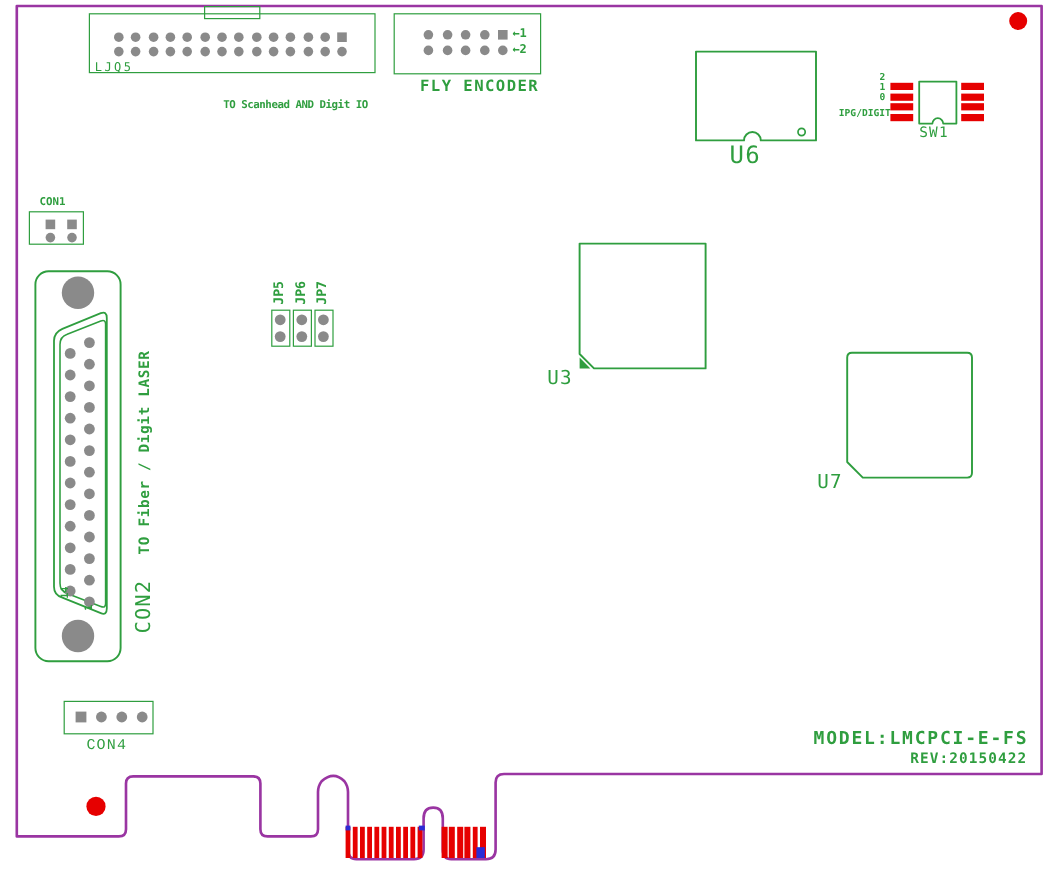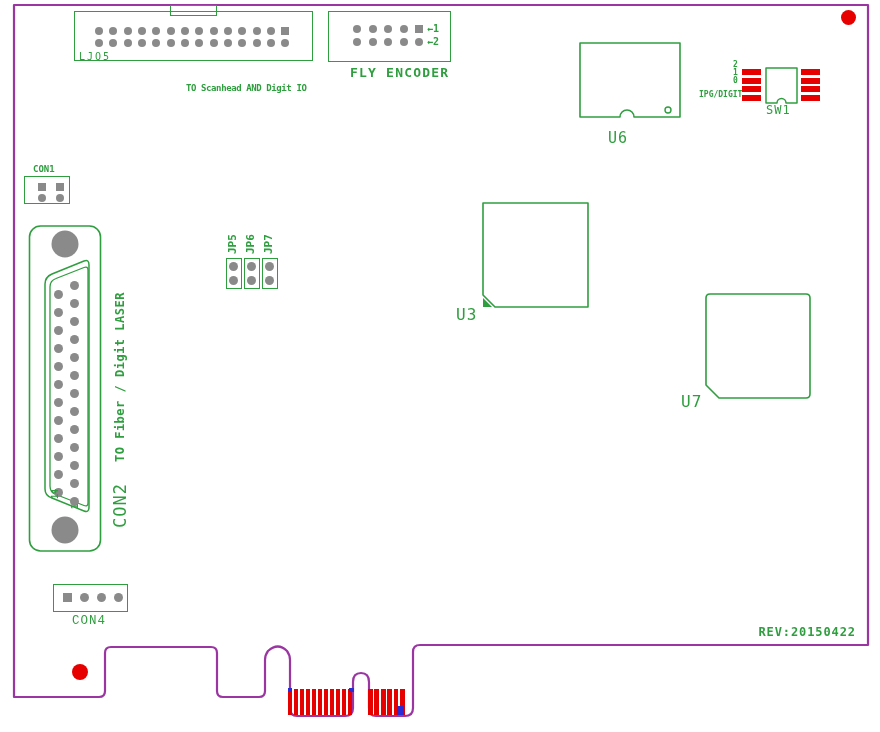--- a/index.html
+++ b/index.html
@@ -167,21 +167,21 @@
     </div>
   <div class="pinrow vert" style="left:247px;top:261.5px;--s:9px;--g:5px;">
       <span class="pin"></span>
       <span class="pin"></span>
     </div>
   <div class="pinrow vert" style="left:265px;top:261.5px;--s:9px;--g:5px;">
       <span class="pin"></span>
       <span class="pin"></span>
     </div>
 
-  <div class="lbl" style="left:608px;top:119px;font-size:15px;letter-spacing:1px;margin-top:12px;">U6</div>
+  <div class="lbl" style="left:608px;top:119px;font-size:20px;letter-spacing:1px;">U6</div>
   <div class="lbl" style="left:456px;top:307px;font-size:16px;letter-spacing:1px;text-align:center;">U3</div>
   <div class="lbl" style="left:681px;top:394px;font-size:16px;letter-spacing:1px;">U7</div>
 
   <div class="digitcol" style="left:733px;top:61px;">
     <span>2</span>
     <span>1</span>
     <span>0</span>
   </div>
   <div class="lbl bold" style="left:699px;top:91px;font-size:8px;">IPG/DIGIT</div>
   <div class="pinrow swcol" style="left:742px;top:69px;">
@@ -200,20 +200,21 @@
 
   <div class="gbox" style="left:53px;top:584px;width:75px;height:28px;"></div>
   <div class="pinrow" style="left:63px;top:593px;--s:9px;--g:8px;">
       <span class="pin sq"></span>
       <span class="pin"></span>
       <span class="pin"></span>
       <span class="pin"></span>
     </div>
   <div class="lbl" style="left:72px;top:615px;font-size:12.5px;letter-spacing:1px;font-family:Liberation Mono, monospace;">CON4</div>
 
+  <div class="lbl bold" style="right:23px;top:608px;font-size:15px;letter-spacing:1.5px;">MODEL:LMCPCI-E-FS</div>
   <div class="lbl bold" style="right:24px;top:626px;font-size:12px;letter-spacing:0.9px;">REV:20150422</div>
 
   <div class="dot" style="left:841px;top:10px;width:15px;height:15px;"></div>
   <div class="dot" style="left:72px;top:664px;width:16px;height:16px;"></div>
 
   <div class="pinrow fingers" style="left:288px;top:689px;--fw:4.4px;">
       <span class="pin"></span>
       <span class="pin"></span>
       <span class="pin"></span>
       <span class="pin"></span>

